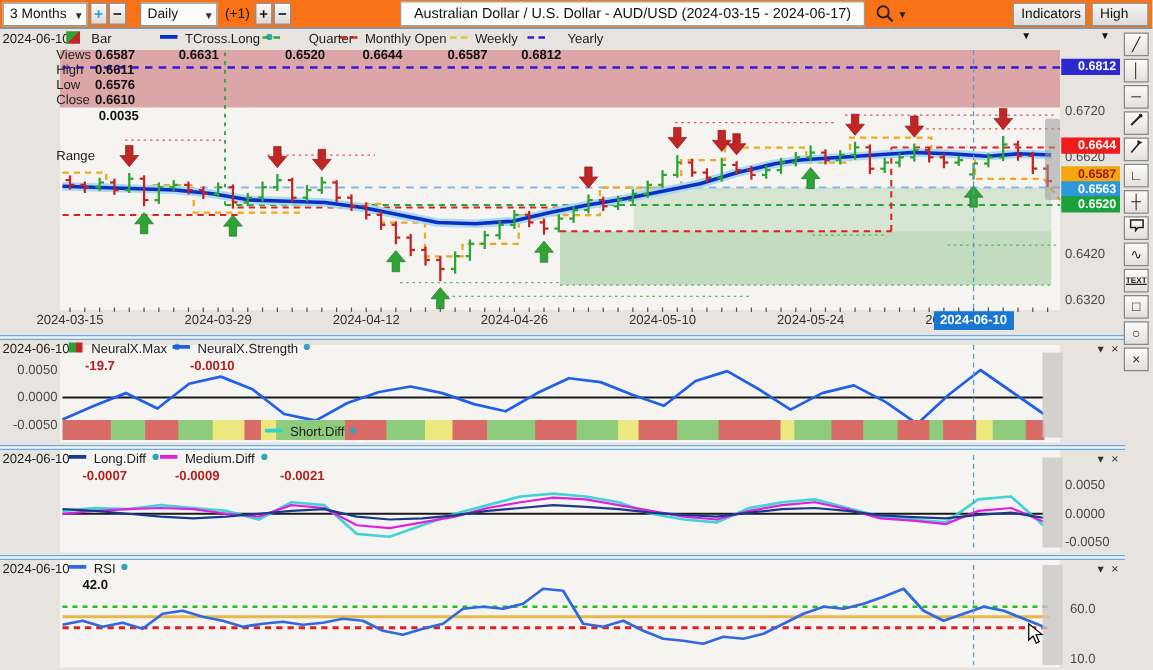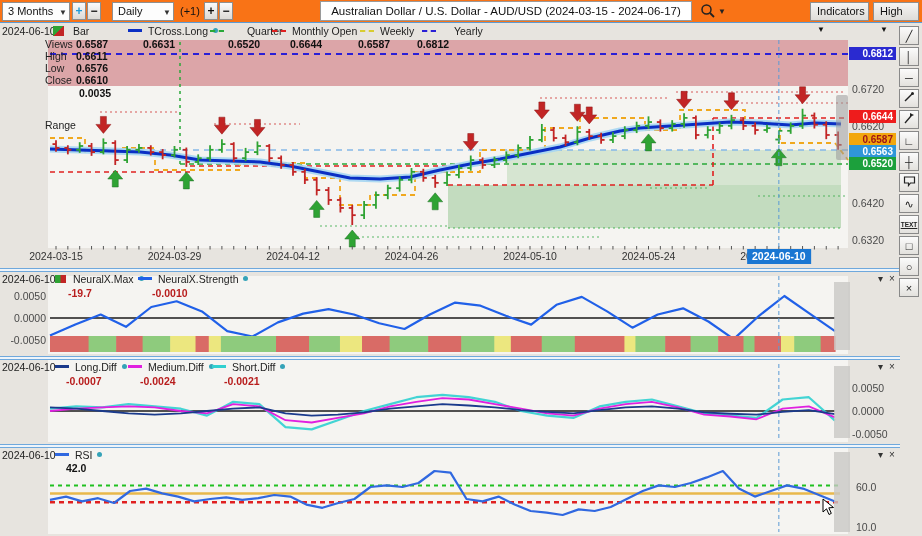--- a/index.html
+++ b/index.html
@@ -512,27 +512,27 @@
   <div class="lgd" style="left:55px;top:361px;">
     <span class="dash" style="border-top:3px solid #1a3a8c;"></span>
     <span style="margin-left:3px;">Long.Diff</span>
     <span class="dot"></span>
   </div>
   <div class="lgd" style="left:128px;top:361px;">
     <span class="dash" style="border-top:3px solid #e020e0;"></span>
     <span style="margin-left:3px;">Medium.Diff</span>
     <span class="dot"></span>
   </div>
-  <div class="lgd" style="left:212px;top:361px;">
+  <div class="lgd" style="left:212px;top:340px;">
     <span class="dash" style="border-top:3px solid #30d0d0;"></span>
     <span style="margin-left:3px;">Short.Diff</span>
     <span class="dot"></span>
   </div>
   <div class="val red" style="left:66px;top:375px;">-0.0007</div>
-  <div class="val red" style="left:140px;top:375px;">-0.0024</div>
+  <div class="val red" style="left:140px;top:375px;">-0.0009</div>
   <div class="val red" style="left:224px;top:375px;">-0.0021</div>
   <div class="pclose" style="left:872px;top:361px;">
     <span>▾</span><span>×</span>
   </div>
 
   <div class="lgd" style="left:2px;top:449px;">2024-06-10</div>
   <div class="lgd" style="left:55px;top:449px;">
     <span class="dash" style="border-top:3px solid #3068e0;"></span>
     <span style="margin-left:3px;">RSI</span>
     <span class="dot"></span>

